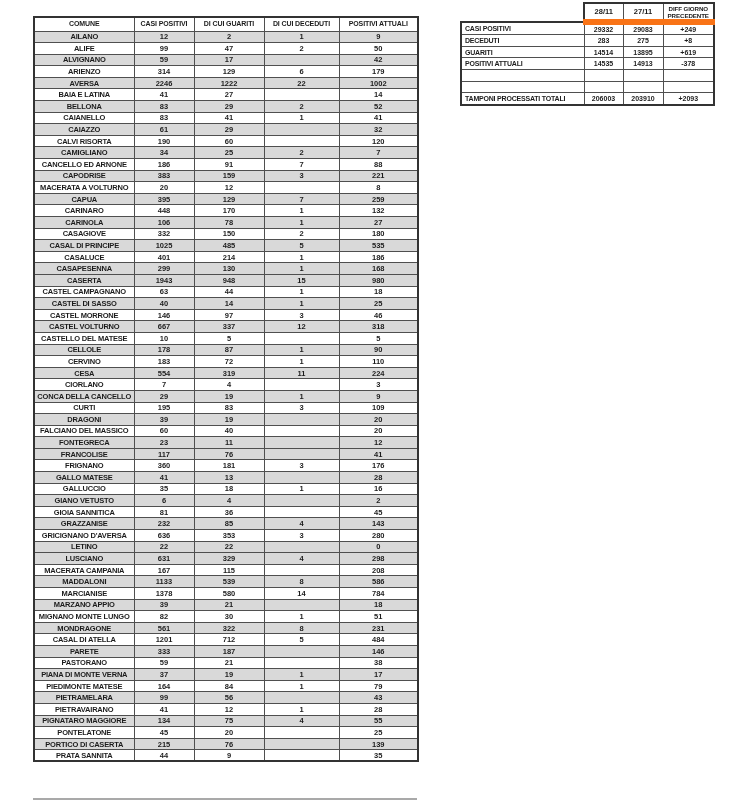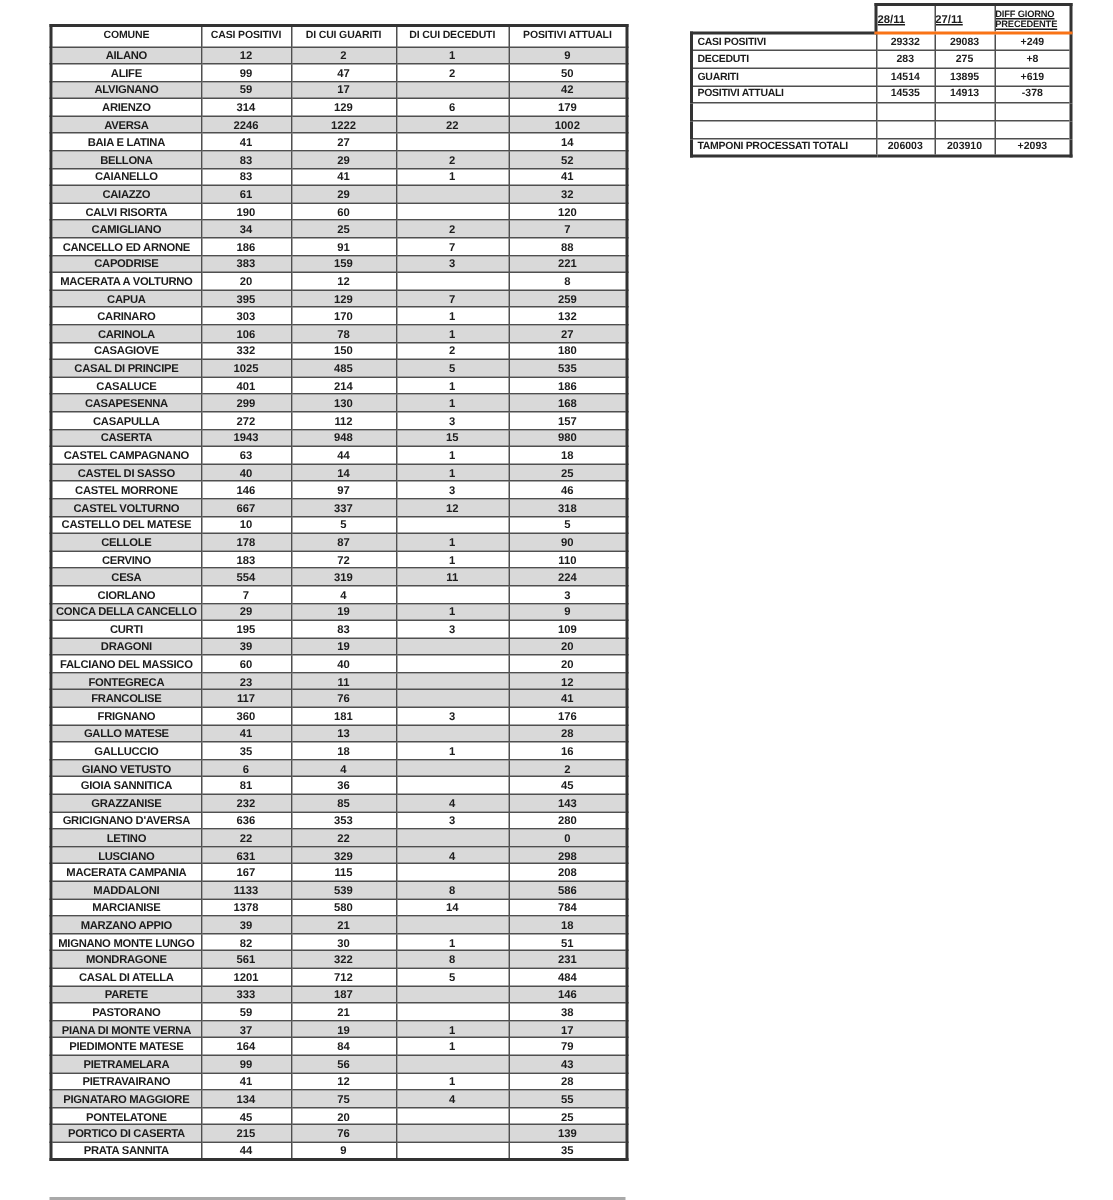--- a/index.html
+++ b/index.html
@@ -79,24 +79,23 @@
     overflow: hidden;
     vertical-align: middle;
   }
   #summary-table thead tr { height: 19px; }
   #summary-table th.blank {
     border: none;
     background: transparent;
   }
   #summary-table th.dhead {
     font-size: 7.5px;
-    text-align: left;
+    text-align: center;
     border-top: 2px solid #333333;
-    border-bottom: 2px solid #f97316;
-    text-decoration: underline;
+    border-bottom: 6px solid #f97316;
   }
   #summary-table th.d1 { border-left: 2px solid #333333; }
   #summary-table th.diffh {
     font-size: 6.2px;
     line-height: 7px;
     white-space: normal;
     border-right: 2px solid #333333;
     letter-spacing: -0.1px;
   }
   #summary-table tbody tr { height: 11.7px; }
@@ -239,21 +238,21 @@
         </tr>
         <tr class="shade">
           <td class="comune">CAPUA</td>
           <td>395</td>
           <td>129</td>
           <td>7</td>
           <td>259</td>
         </tr>
         <tr class="plain">
           <td class="comune">CARINARO</td>
-          <td>303</td>
+          <td>448</td>
           <td>170</td>
           <td>1</td>
           <td>132</td>
         </tr>
         <tr class="shade">
           <td class="comune">CARINOLA</td>
           <td>106</td>
           <td>78</td>
           <td>1</td>
           <td>27</td>
@@ -278,27 +277,20 @@
           <td>214</td>
           <td>1</td>
           <td>186</td>
         </tr>
         <tr class="shade">
           <td class="comune">CASAPESENNA</td>
           <td>299</td>
           <td>130</td>
           <td>1</td>
           <td>168</td>
-        </tr>
-        <tr class="plain">
-          <td class="comune">CASAPULLA</td>
-          <td>272</td>
-          <td>112</td>
-          <td>3</td>
-          <td>157</td>
         </tr>
         <tr class="shade">
           <td class="comune">CASERTA</td>
           <td>1943</td>
           <td>948</td>
           <td>15</td>
           <td>980</td>
         </tr>
         <tr class="plain">
           <td class="comune">CASTEL CAMPAGNANO</td>

